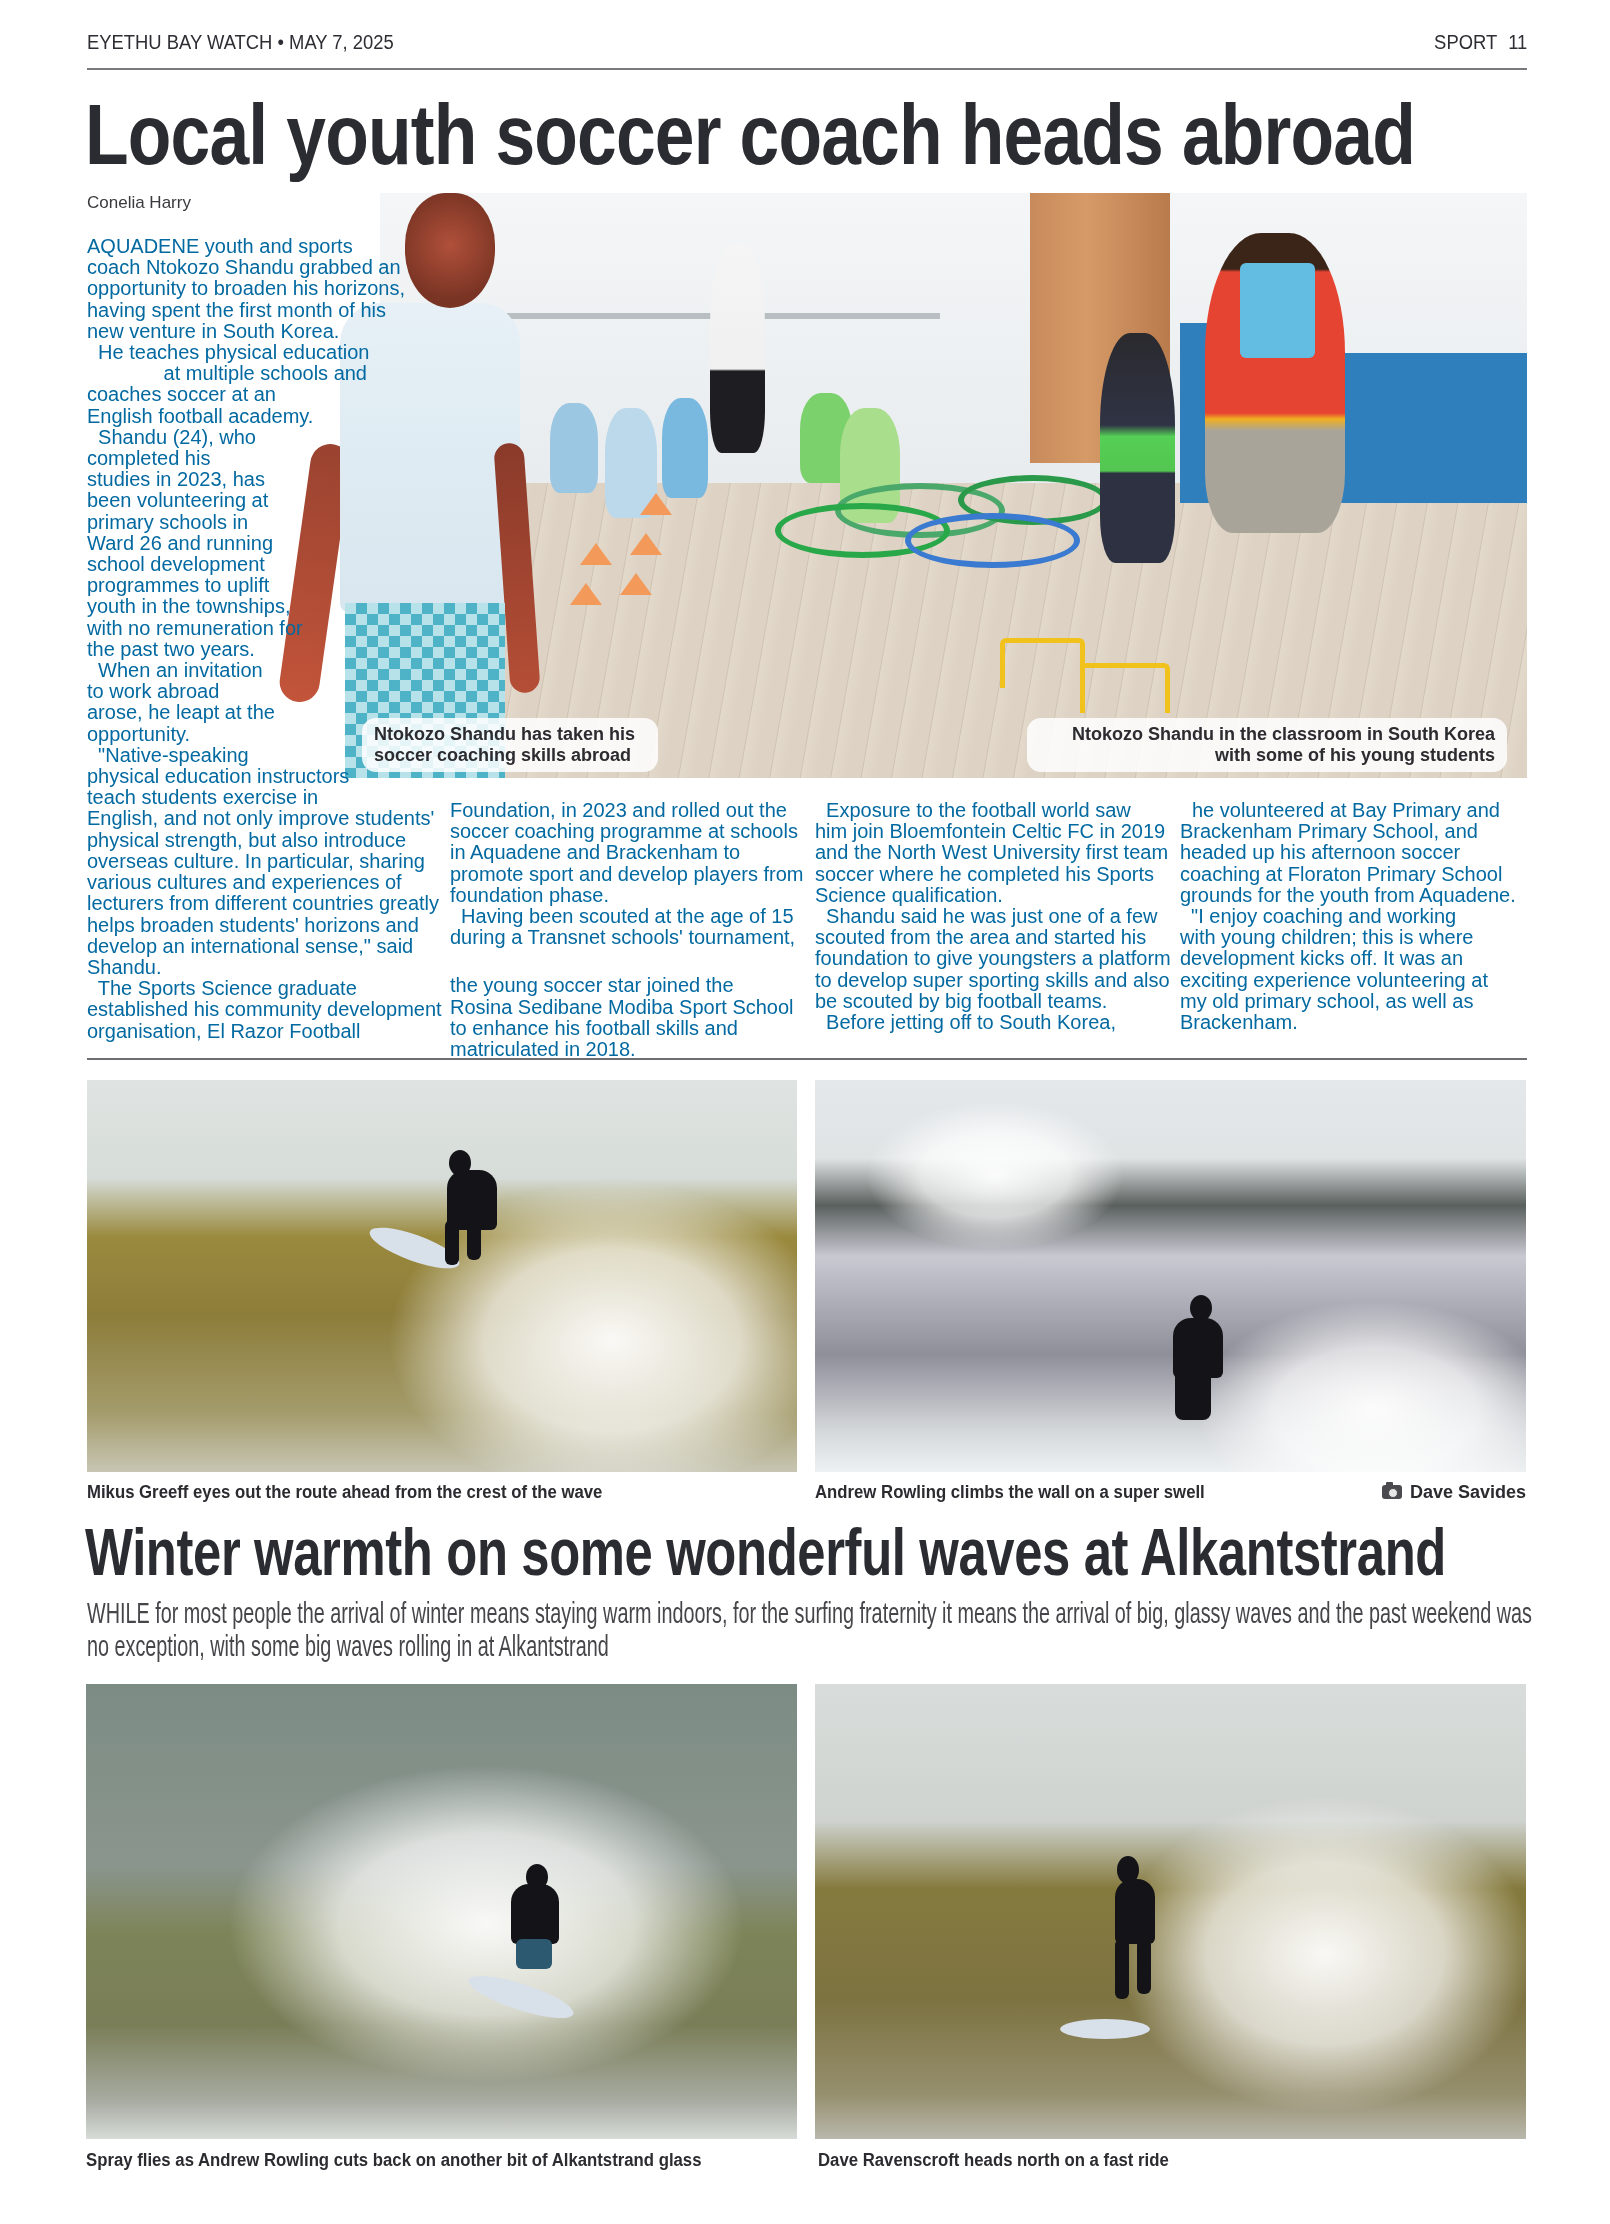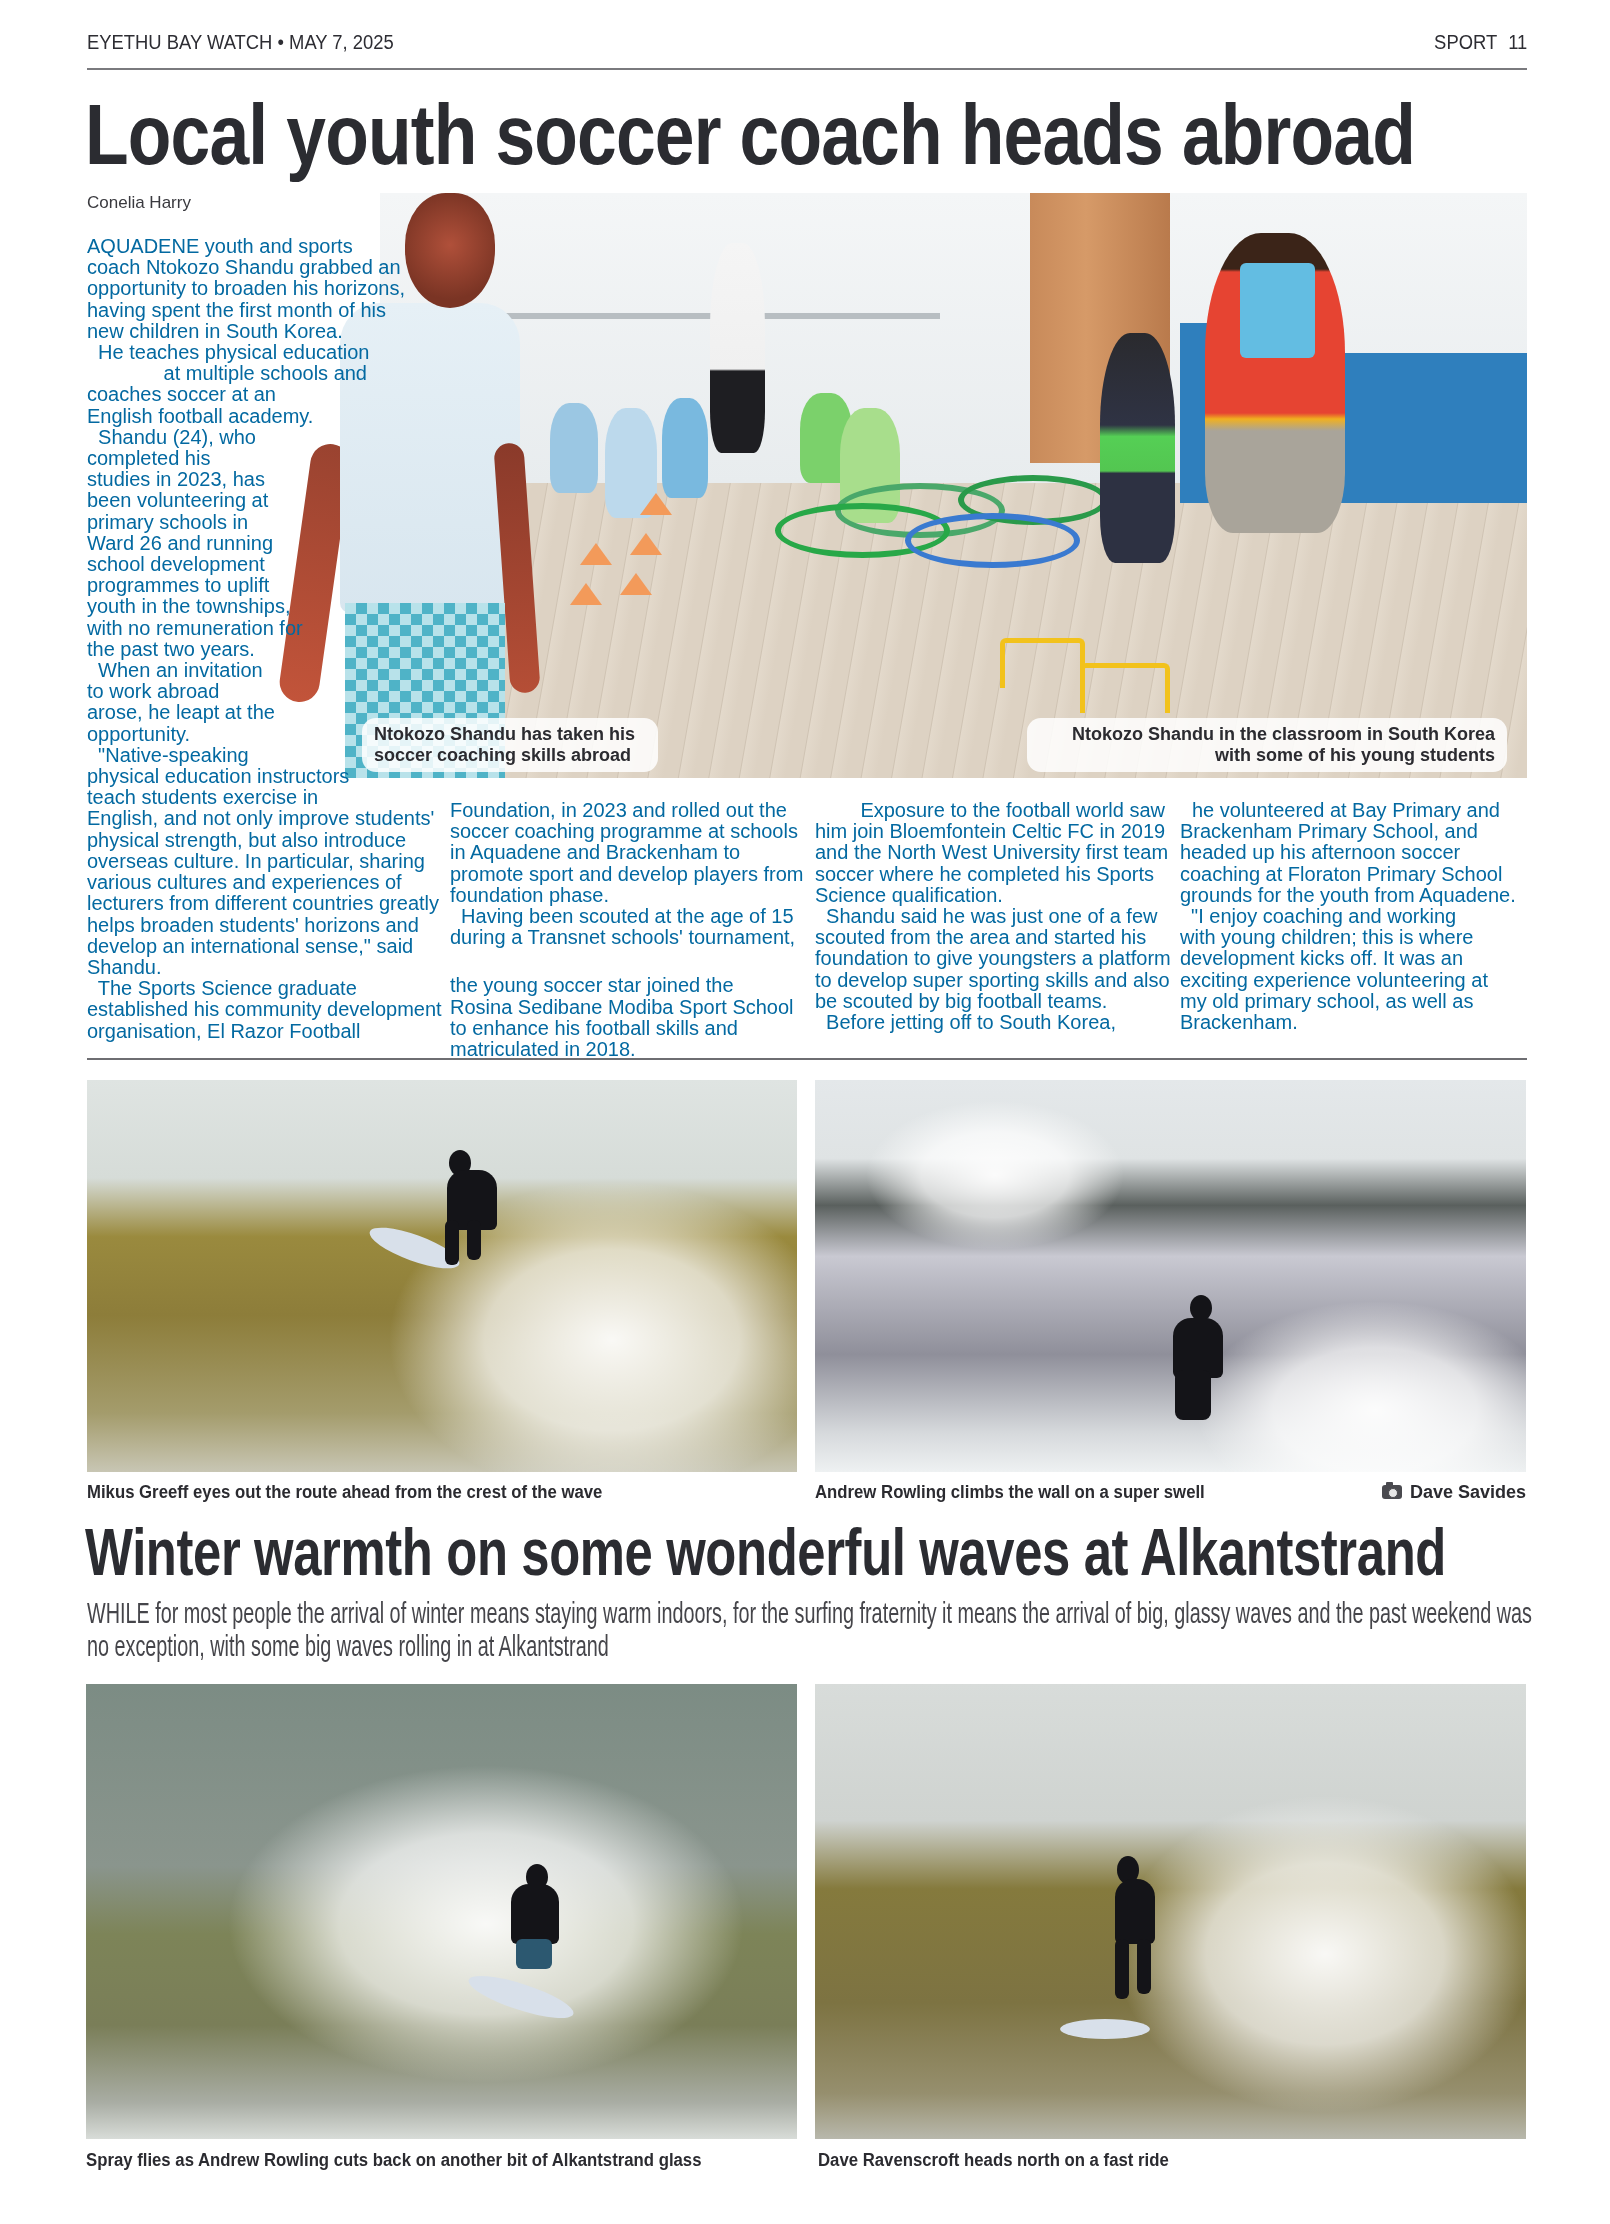--- a/index.html
+++ b/index.html
@@ -134,21 +134,21 @@
   <div class="arm-r"></div>
   <div class="head"></div>
   <div class="shorts"></div>
 </div>
 
 <div class="col1-top body-text" id="col1">
     <div style="white-space: pre;">AQUADENE youth and sports</div>
     <div style="white-space: pre;">coach Ntokozo Shandu grabbed an</div>
     <div style="white-space: pre;">opportunity to broaden his horizons,</div>
     <div style="white-space: pre;">having spent the first month of his</div>
-    <div style="white-space: pre;">new children in South Korea.</div>
+    <div style="white-space: pre;">new venture in South Korea.</div>
     <div style="white-space: pre;">  He teaches physical education</div>
     <div style="white-space: pre; text-align: right;">at multiple schools and</div>
     <div style="white-space: pre;">coaches soccer at an</div>
     <div style="white-space: pre;">English football academy.</div>
     <div style="white-space: pre;">  Shandu (24), who</div>
     <div style="white-space: pre;">completed his</div>
     <div style="white-space: pre;">studies in 2023, has</div>
     <div style="white-space: pre;">been volunteering at</div>
     <div style="white-space: pre;">primary schools in</div>
     <div style="white-space: pre;">Ward 26 and running</div>
@@ -193,21 +193,21 @@
     <div style="white-space: pre;">promote sport and develop players from</div>
     <div style="white-space: pre;">foundation phase.</div>
     <div style="white-space: pre;">  Having been scouted at the age of 15</div>
     <div style="white-space: pre;">during a Transnet schools' tournament,</div>
     <div style="white-space: pre; margin-top: 27px;">the young soccer star joined the</div>
     <div style="white-space: pre;">Rosina Sedibane Modiba Sport School</div>
     <div style="white-space: pre;">to enhance his football skills and</div>
     <div style="white-space: pre;">matriculated in 2018.</div>
   </div>
 <div class="col3 body-text" id="col3">
-    <div style="white-space: pre; text-align: right;">  Exposure to the football world saw</div>
+    <div style="white-space: pre;">  Exposure to the football world saw</div>
     <div style="white-space: pre;">him join Bloemfontein Celtic FC in 2019</div>
     <div style="white-space: pre;">and the North West University first team</div>
     <div style="white-space: pre;">soccer where he completed his Sports</div>
     <div style="white-space: pre;">Science qualification.</div>
     <div style="white-space: pre;">  Shandu said he was just one of a few</div>
     <div style="white-space: pre;">scouted from the area and started his</div>
     <div style="white-space: pre;">foundation to give youngsters a platform</div>
     <div style="white-space: pre;">to develop super sporting skills and also</div>
     <div style="white-space: pre;">be scouted by big football teams.</div>
     <div style="white-space: pre;">  Before jetting off to South Korea,</div>

